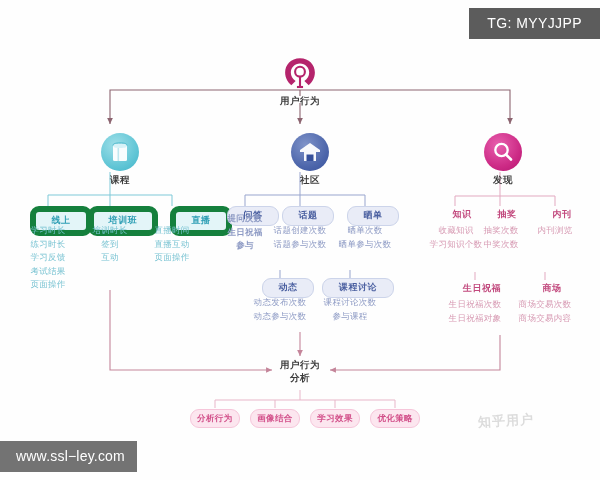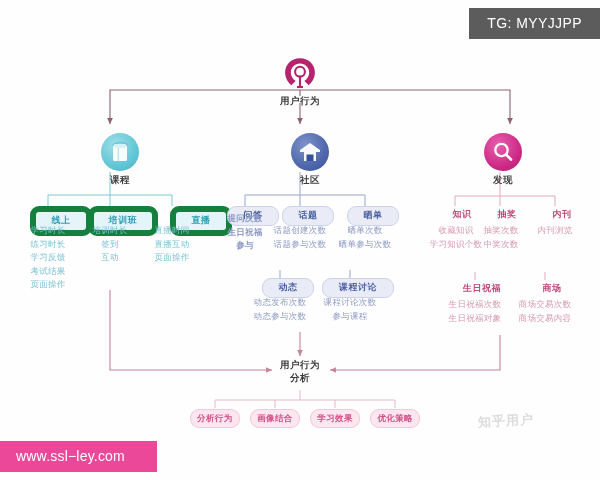--- a/index.html
+++ b/index.html
@@ -152,24 +152,24 @@
     background: #5c5c5c;
     color: #ffffff;
     font-size: 14px;
     padding: 7px 18px 8px 18px;
     letter-spacing: .4px;
     font-family: "Liberation Sans", sans-serif;
   }
   .url-badge {
     position: absolute;
     left: 0px; bottom: 8px;
-    background: #ec4899;
+    background: #737373;
     color: #ffffff;
     font-size: 14px;
-    padding: 7px 32px 8px 16px;
+    padding: 7px 12px 8px 16px;
     letter-spacing: .2px;
     font-family: "Liberation Sans", sans-serif;
   }
   .zh-watermark {
     position: absolute;
     left: 478px; top: 412px;
     font-size: 13px;
     font-weight: bold;
     color: #cfcfcf;
     opacity: .72;

